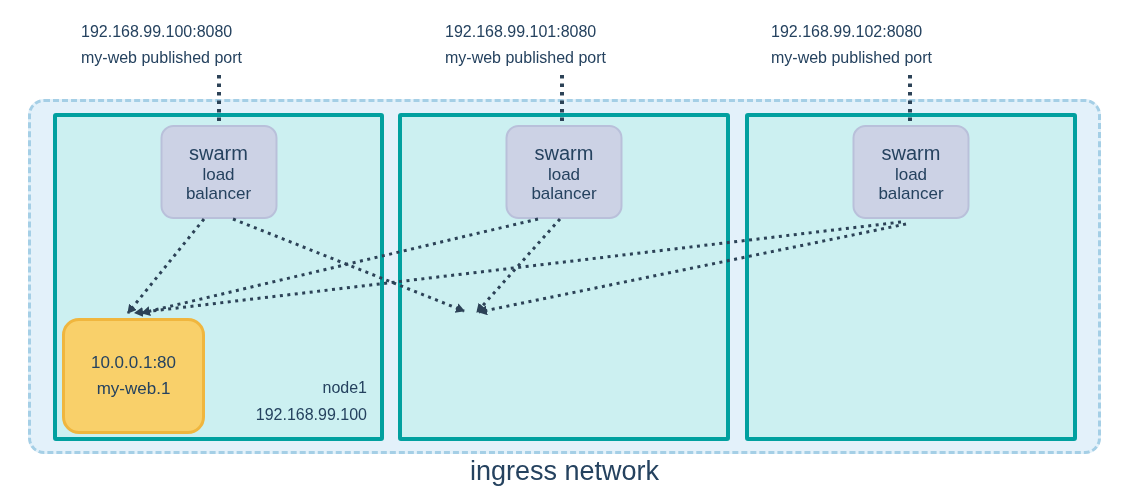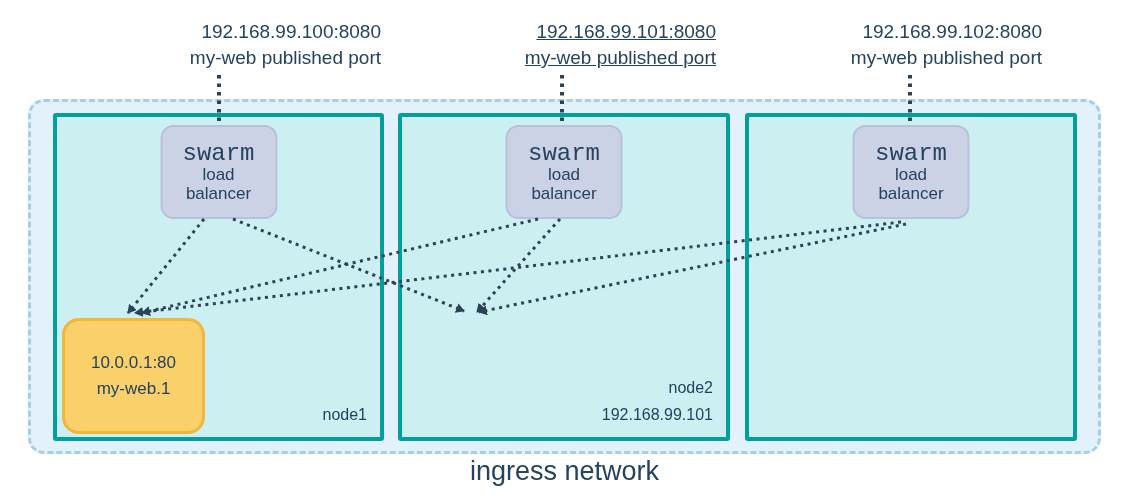--- a/index.html
+++ b/index.html
@@ -8,37 +8,37 @@
     --node-fill:#ccf0f1; --node-border:#01a09f;
     --lb-fill:#ccd2e5; --lb-border:#b9c0da;
     --task-fill:#f9d06a; --task-border:#f0b63e;
   }
   html,body{margin:0;padding:0;background:#ffffff;}
   .canvas{
     position:relative;width:1129px;height:503px;overflow:hidden;
     background:#ffffff;color:var(--ink);
     font-family:"Liberation Sans",sans-serif;
   }
-  .port-label{position:absolute;top:19px;width:300px;text-align:right;
-    font-size:19px;line-height:26px;}
-  .pl-1{left:81px;} .pl-2{left:416px;text-decoration:underline;} .pl-3{left:742px;}
+  .port-label{position:absolute;top:19px;width:300px;text-align:left;
+    font-size:16px;line-height:26px;}
+  .pl-1{left:81px;} .pl-2{left:445px;} .pl-3{left:771px;}
   .ingress-box{position:absolute;left:28px;top:99px;width:1073px;height:355px;
     box-sizing:border-box;background:var(--net-fill);
     border:3px dashed var(--net-border);border-radius:16px;}
   .node{position:absolute;top:113px;height:328px;box-sizing:border-box;
     background:var(--node-fill);border:4px solid var(--node-border);border-radius:3px;}
   .node-1{left:53px;width:331px;}
   .node-2{left:398px;width:332px;}
   .node-3{left:745px;width:332px;}
   .lb{position:absolute;top:8px;left:50%;transform:translateX(-50%);
     width:117px;height:94px;box-sizing:border-box;
     background:var(--lb-fill);border:2px solid var(--lb-border);border-radius:13px;
     display:flex;flex-direction:column;align-items:center;justify-content:center;
     text-align:center;}
-  .lb-big{font-size:24px;line-height:23px;font-family:Liberation Mono, monospace;}
+  .lb-big{font-size:20px;line-height:23px;}
   .lb-small{font-size:17px;line-height:19px;}
   .task{position:absolute;left:5px;top:201px;width:143px;height:116px;
     box-sizing:border-box;background:var(--task-fill);
     border:3px solid var(--task-border);border-radius:17px;
     display:flex;flex-direction:column;align-items:center;justify-content:center;
     text-align:center;font-size:17px;line-height:26px;}
   .node-label{position:absolute;right:13px;bottom:9px;text-align:right;
     font-size:16px;line-height:27px;margin-top:21px;}
   .wires{position:absolute;left:0;top:0;width:1129px;height:503px;pointer-events:none;}
   .wire{stroke:var(--wire);fill:none;}
@@ -72,32 +72,29 @@
       <div class="lb-big">swarm</div>
       <div class="lb-small">load</div>
       <div class="lb-small">balancer</div>
     </div>
     <div class="task">
       <div>10.0.0.1:80</div>
       <div>my-web.1</div>
     </div>
     <div class="node-label">
       <div>node1</div>
+      <div>192.168.99.100</div>
     </div>
   </div>
 
   <div class="node node-2">
     <div class="lb">
       <div class="lb-big">swarm</div>
       <div class="lb-small">load</div>
       <div class="lb-small">balancer</div>
-    </div>
-    <div class="node-label">
-      <div>node2</div>
-      <div>192.168.99.101</div>
     </div>
   </div>
 
   <div class="node node-3">
     <div class="lb">
       <div class="lb-big">swarm</div>
       <div class="lb-small">load</div>
       <div class="lb-small">balancer</div>
     </div>
     <div class="node-label">

